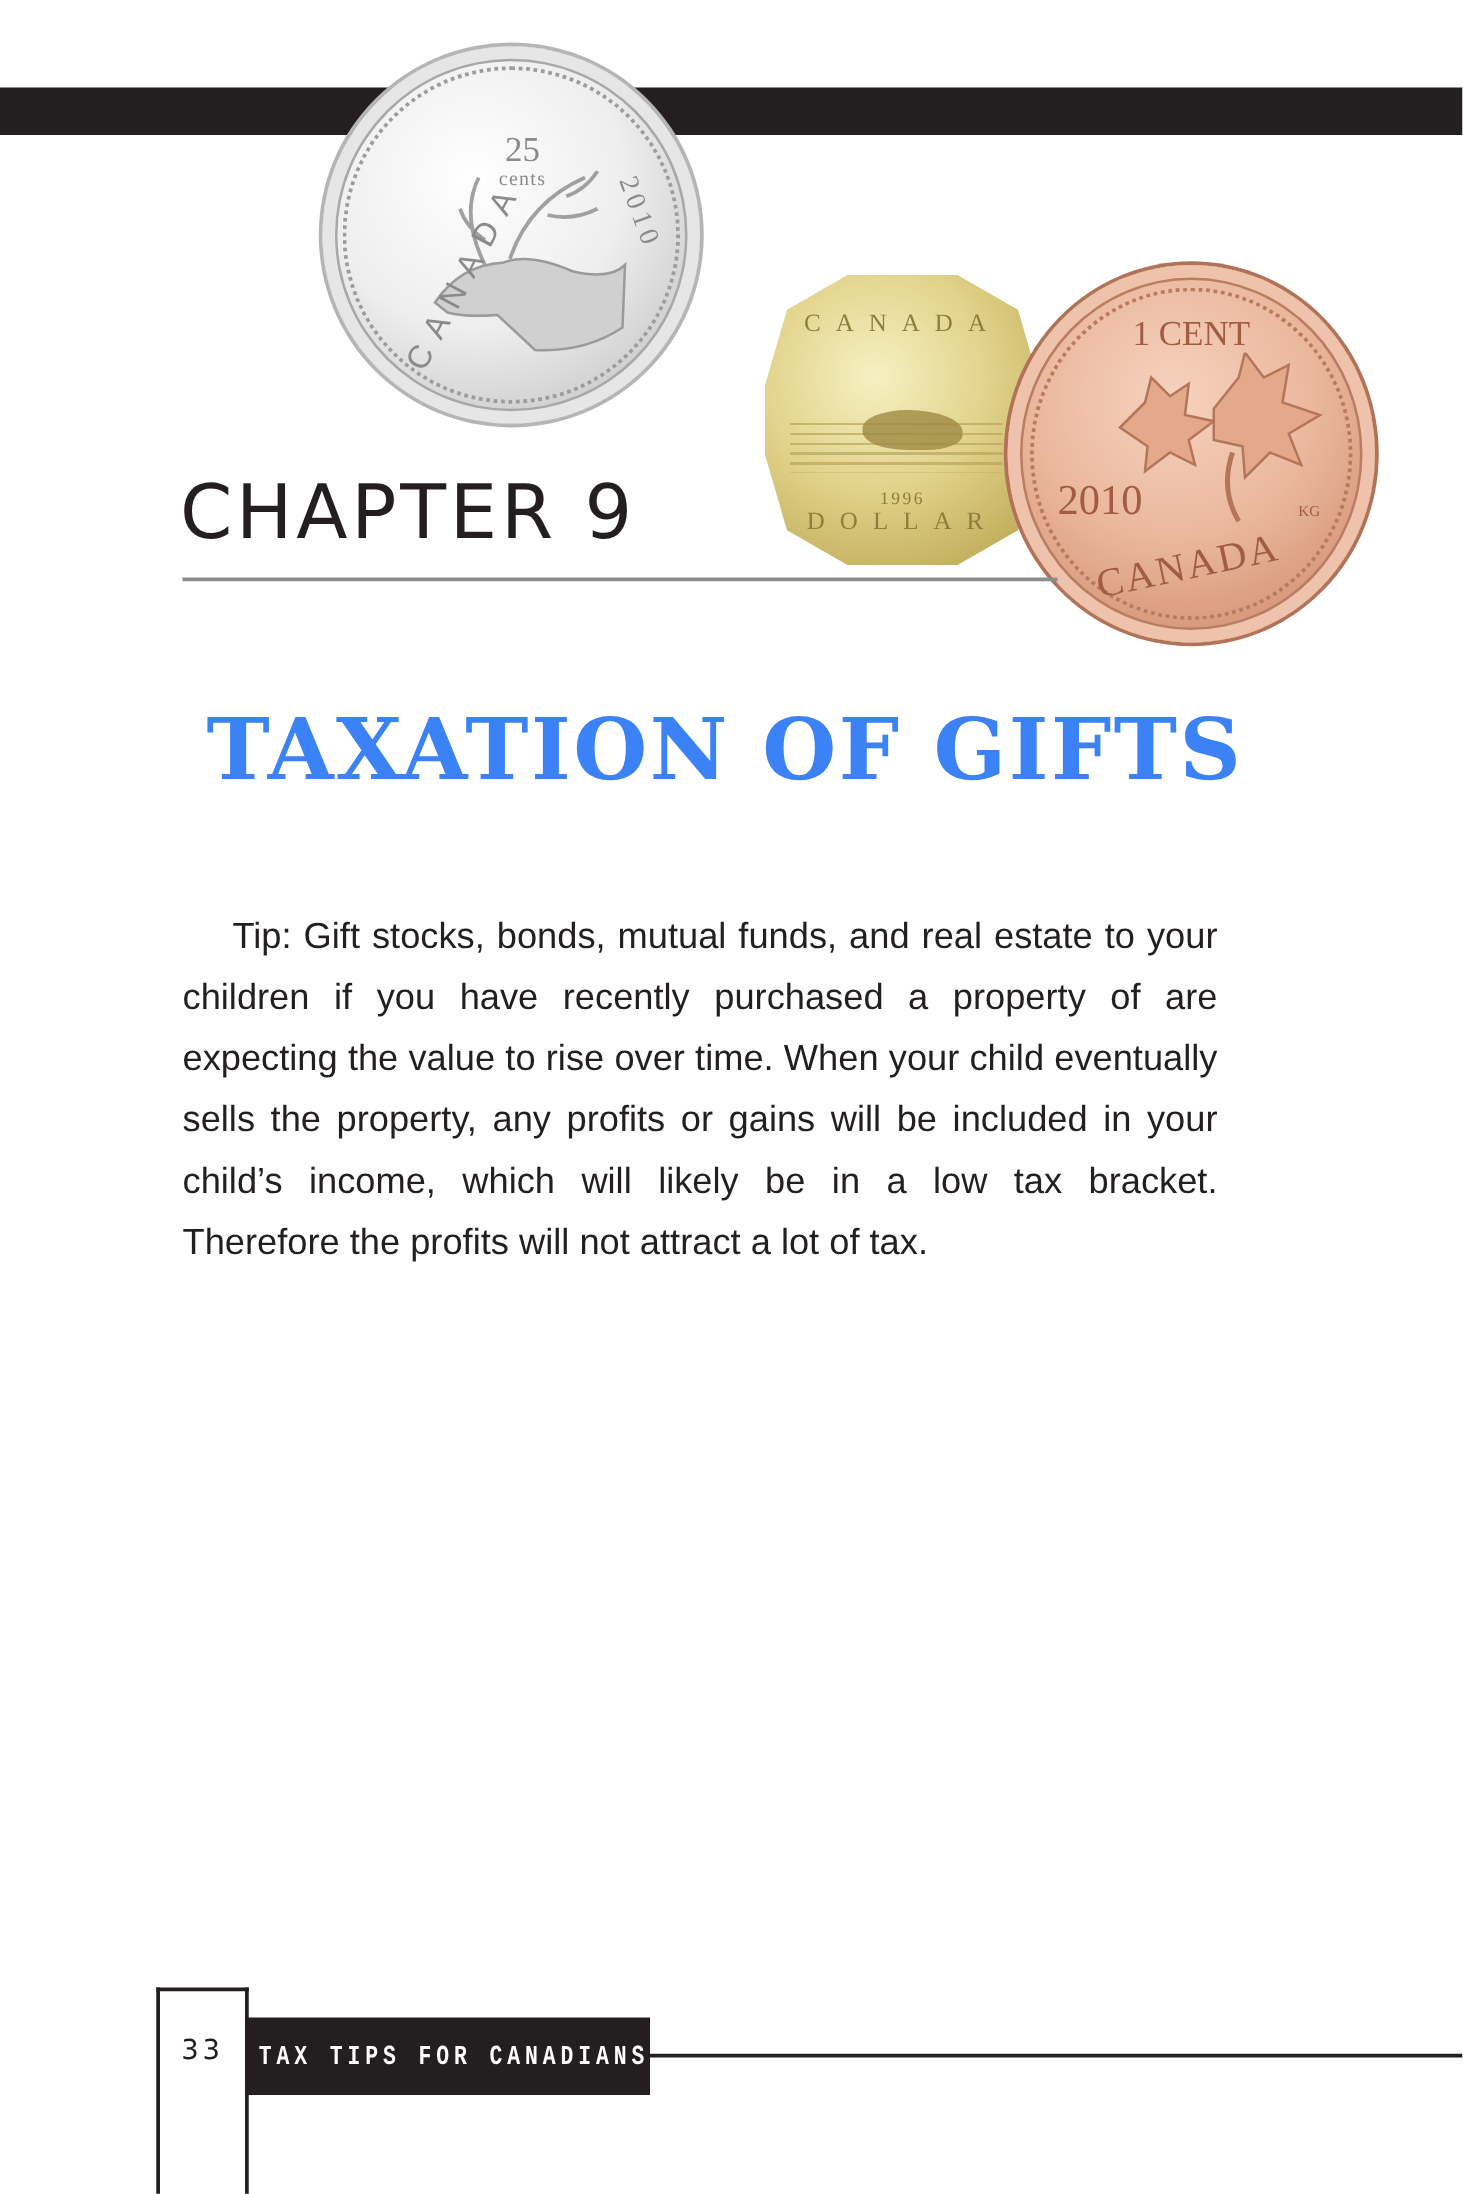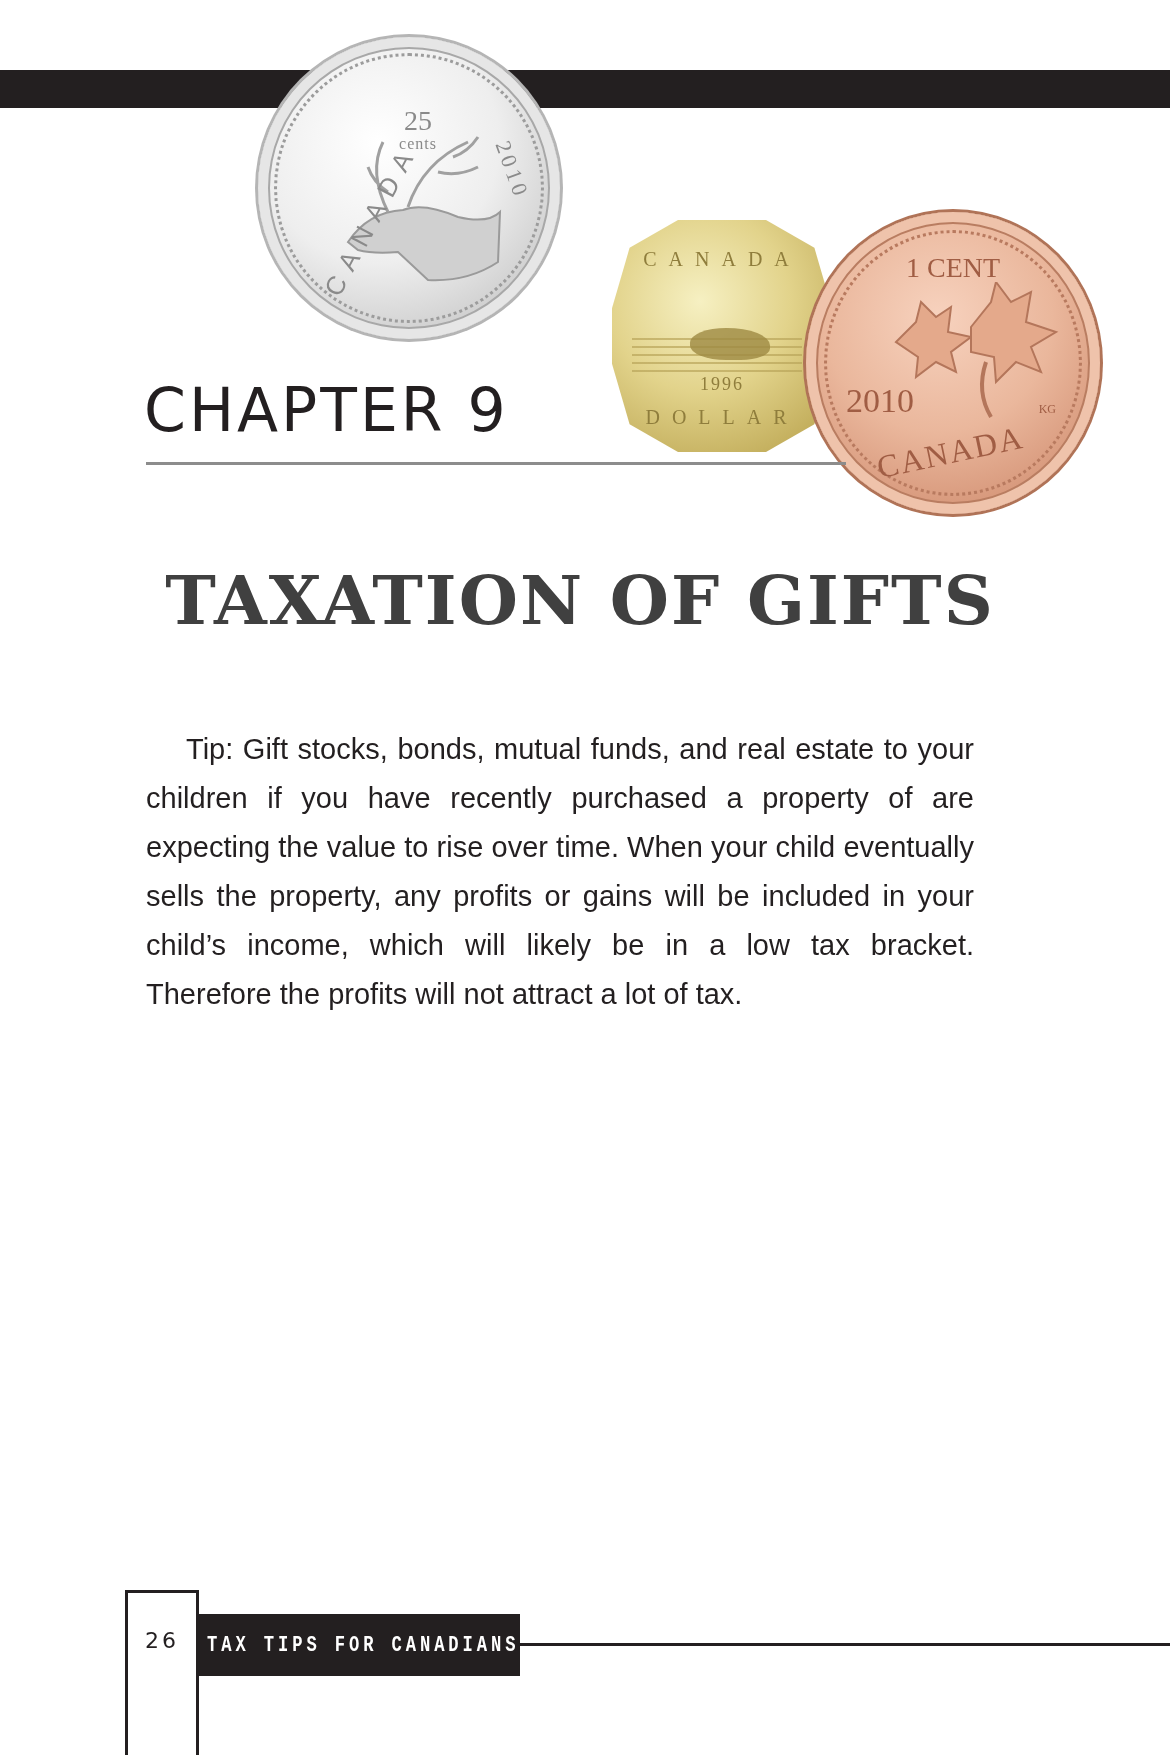--- a/index.html
+++ b/index.html
@@ -43,21 +43,21 @@
     .loonie {
       left: 612px; top: 220px; width: 220px; height: 232px;
       clip-path: polygon(30% 0%, 70% 0%, 92% 12%, 100% 38%, 100% 62%, 92% 88%, 70% 100%, 30% 100%, 8% 88%, 0% 62%, 0% 38%, 8% 12%);
       background: radial-gradient(circle at 40% 35%, #f6f0c2 0%, #e2d38b 45%, #c2ad5b 85%, #9b8640 100%);
     }
     .loonie .l-text {
       position: absolute; width: 100%; text-align: center; color: #8f7d3c;
       font-family: "Liberation Serif", serif;
     }
     .loonie .l-country { top: 28px; font-size: 20px; letter-spacing: 12px; }
-    .loonie .l-year { top: 154px; font-size: 18px; letter-spacing: 2px; }
+    .loonie .l-year { top: 172px; font-size: 14px; letter-spacing: 2px; }
     .loonie .l-denom { top: 186px; font-size: 20px; letter-spacing: 12px; }
     .loonie .water {
       position: absolute; left: 20px; top: 118px; width: 170px; height: 40px;
       background: repeating-linear-gradient(180deg, #b9a55a 0 2px, transparent 2px 8px);
       opacity: 0.7;
     }
     .loonie .loon {
       position: absolute; left: 78px; top: 108px; width: 80px; height: 32px; border-radius: 50% 60% 40% 50%;
       background: #9e8a42; opacity: 0.8;
     }
@@ -86,21 +86,21 @@
       -webkit-text-stroke: 0px; font-stretch: expanded;
     }
     .chapter-label span { font-weight: normal; }
     .chapter-rule {
       position: absolute; left: 146px; top: 462px; width: 700px; height: 3px; background: #8c8c8c;
     }
 
     .page-title {
       position: absolute; left: 0; top: 560px; width: 1148px; text-align: center;
       font-family: "DejaVu Serif", serif; font-size: 68px; line-height: 80px; letter-spacing: 2px;
-      color: #404040; padding-left: 12px;
+      color: #3b82f6; padding-left: 12px;
     }
 
     .body-text {
       position: absolute; left: 146px; top: 725px; width: 828px;
       font-family: "Liberation Sans", sans-serif; font-size: 29px; line-height: 49px; color: #231f20;
     }
     .body-text p { text-align: justify; text-indent: 40px; margin-bottom: 26px; }
 
     
     .footer-box {
@@ -167,17 +167,17 @@
 </div>
 <div class="chapter-rule"></div>
 
 <h1 class="page-title">TAXATION OF GIFTS</h1>
 
 <div class="body-text">
   <p>Tip: Gift stocks, bonds, mutual funds, and real estate to your children if you have recently purchased a property of are expecting the value to rise over time. When your child eventually sells the property, any profits or gains will be included in your child’s income, which will likely be in a low tax bracket. Therefore the profits will not attract a lot of tax.</p>
 </div>
 
 <div class="footer-box"></div>
-<div class="page-number">26</div>
+<div class="page-number">33</div>
 <div class="footer-banner">
   <span>TAX TIPS FOR CANADIANS</span>
 </div>
 <div class="footer-rule"></div>
 
 </body></html>

